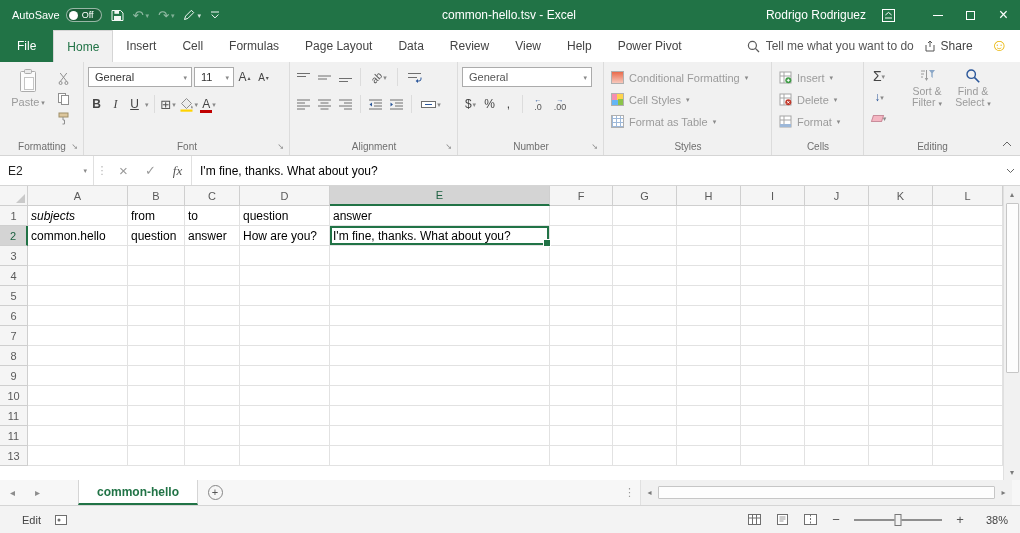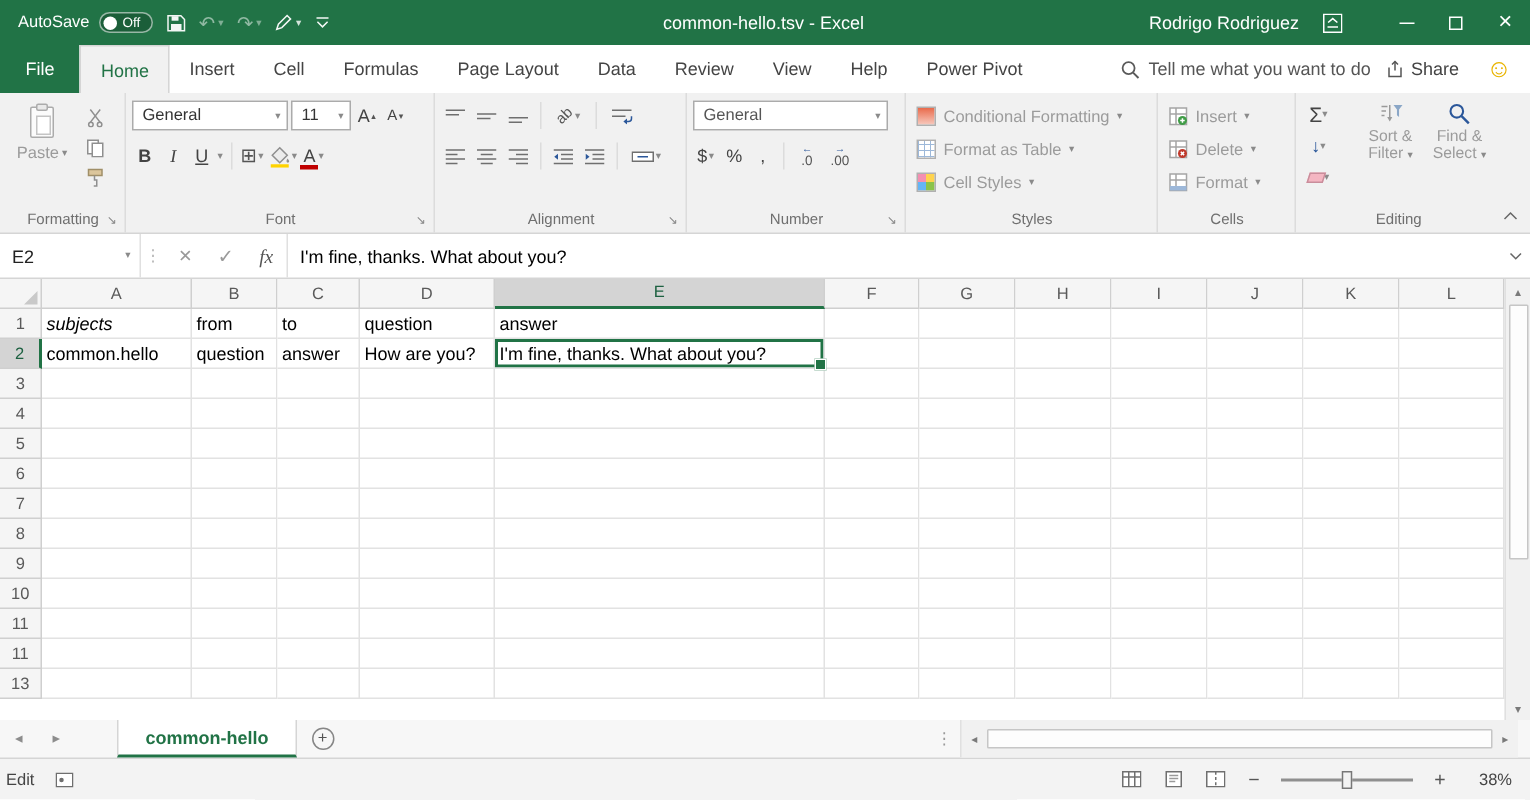--- a/index.html
+++ b/index.html
@@ -120,21 +120,21 @@
   .sb-add{width:34px;display:flex;align-items:center;justify-content:center;}
   .sb-circle{width:15px;height:15px;border:1px solid #868686;border-radius:50%;display:flex;align-items:center;justify-content:center;font-size:11px;color:#555;line-height:1;}
   .sb-dots{margin-left:auto;display:flex;align-items:center;color:#9a9a9a;font-size:11px;padding:0 5px;}
   .sb-dots::before{content:"⋮";}
   .hscroll{width:372px;display:flex;align-items:center;background:#f1f1f1;border-left:1px solid #e0e0e0;margin-right:8px;}
   .hs-arrow{width:17px;text-align:center;color:#7a7a7a;font-size:8px;}
   .hs-thumb{flex:1;height:13px;background:#fdfdfd;border:1px solid #c6c6c6;border-radius:1px;}
 
   
   .statusbar{height:27px;background:#f3f3f3;display:flex;align-items:center;flex:none;font-size:11px;color:#444;}
-  .st-mode{padding-left:4px;}
+  .st-mode{padding-left:22px;}
   .st-macro{margin-left:14px;display:flex;align-items:center;}
   .st-right{margin-left:auto;display:flex;align-items:center;gap:9px;padding-right:12px;}
   .viewbtn{width:19px;height:17px;display:flex;align-items:center;justify-content:center;}
   .zoombtn{width:14px;text-align:center;color:#555;font-size:13px;}
   .zoom-track{width:88px;height:2px;background:#8f8f8f;position:relative;margin:0 2px;}
   .zoom-track::before{content:"";position:absolute;left:50%;top:-3px;width:1px;height:8px;background:#8f8f8f;}
   .zoom-thumb{position:absolute;left:50%;top:-5px;width:7px;height:12px;background:#f3f3f3;border:1px solid #777;transform:translateX(-50%);}
   .zoom-pct{min-width:32px;text-align:right;color:#444;}
 </style>
 </head>
@@ -420,27 +420,27 @@
     </div>
 
     <div class="rgroup" style="width:168px">
       <div class="rbody col" style="gap:1px;padding-top:2px;">
         <div class="srow">
           <span class="grad1"></span>
           <span class="slbl mut">Conditional Formatting</span>
           <span class="dd"></span>
         </div>
         <div class="srow">
+          <span class="grad3"></span>
+          <span class="slbl mut">Cell Styles</span>
+          <span class="dd"></span>
+        </div>
+        <div class="srow">
           <span class="grad2"></span>
           <span class="slbl mut">Format as Table</span>
-          <span class="dd"></span>
-        </div>
-        <div class="srow">
-          <span class="grad3"></span>
-          <span class="slbl mut">Cell Styles</span>
           <span class="dd"></span>
         </div>
       </div>
       <div class="rlabel"><span>Styles</span></div>
     </div>
 
     <div class="rgroup" style="width:92px">
       <div class="rbody col" style="gap:1px;padding-top:2px;">
         <div class="crow">
           <svg width="13" height="13" viewBox="0 0 13 13">

